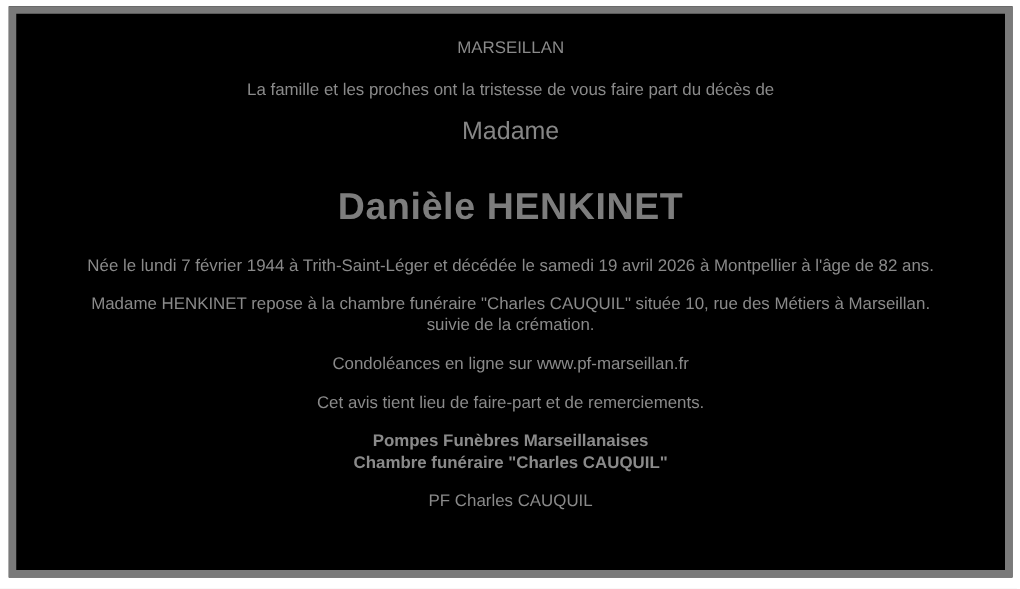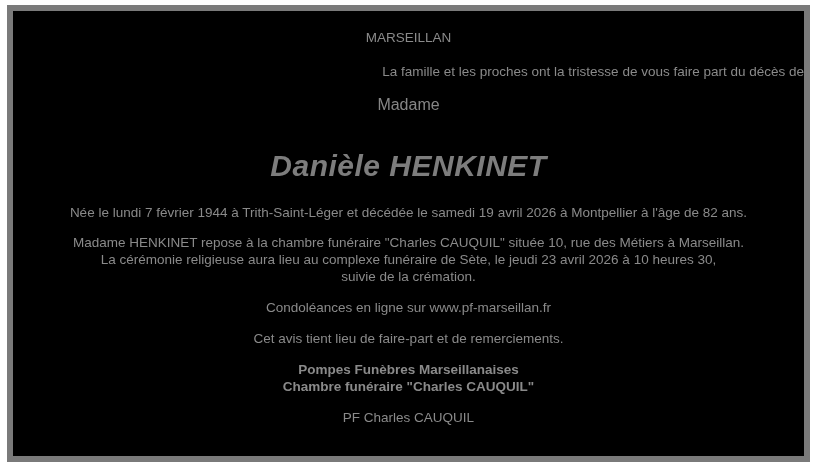--- a/index.html
+++ b/index.html
@@ -27,22 +27,22 @@
     background: #000000;
     text-align: center;
     color: #8a8a8a;
   }
   .line {
     font-size: 13.5px;
     line-height: 17px;
     color: #8a8a8a;
   }
   .city        { margin-top: 18px; }
-  .intro       { margin-top: 17px; text-align: right; }
-  .civility    { margin-top: 14px; font-size: 16px; line-height: 22px; color: #868686; }
+  .intro       { margin-top: 17px; }
+  .civility    { margin-top: 14px; font-size: 20px; line-height: 22px; color: #868686; }
   .deceased-name {
     margin-top: 32px;
     font-size: 30px;
     line-height: 36px;
     font-weight: bold;
     color: #7d7d7d;
     letter-spacing: 0.5px;
   }
   .life-dates  { margin-top: 20px; }
   .details     { margin-top: 13px; }
@@ -56,27 +56,26 @@
 
 <div class="page">
   <div class="card">
 
     <div class="line city">MARSEILLAN</div>
 
     <div class="line intro">La famille et les proches ont la tristesse de vous faire part du décès de</div>
 
     <div class="civility">Madame</div>
 
-    <h1 class="deceased-name" style="margin-bottom:0;font-style:italic;">Danièle HENKINET</h1>
+    <h1 class="deceased-name" style="margin-bottom:0;">Danièle HENKINET</h1>
 
     <div class="line life-dates">Née le lundi 7 février 1944 à Trith-Saint-Léger et décédée le samedi 19 avril 2026 à Montpellier à l'âge de 82 ans.</div>
 
     <div class="details">
       <div class="line">Madame HENKINET repose à la chambre funéraire "Charles CAUQUIL" située 10, rue des Métiers à Marseillan.</div>
-      <div class="line">La cérémonie religieuse aura lieu au complexe funéraire de Sète, le jeudi 23 avril 2026 à 10 heures 30,</div>
       <div class="line">suivie de la crémation.</div>
     </div>
 
     <div class="line condolences">Condoléances en ligne sur www.pf-marseillan.fr</div>
 
     <div class="line notice">Cet avis tient lieu de faire-part et de remerciements.</div>
 
     <div class="funeral-home">
       <div class="line">Pompes Funèbres Marseillanaises</div>
       <div class="line">Chambre funéraire "Charles CAUQUIL"</div>

